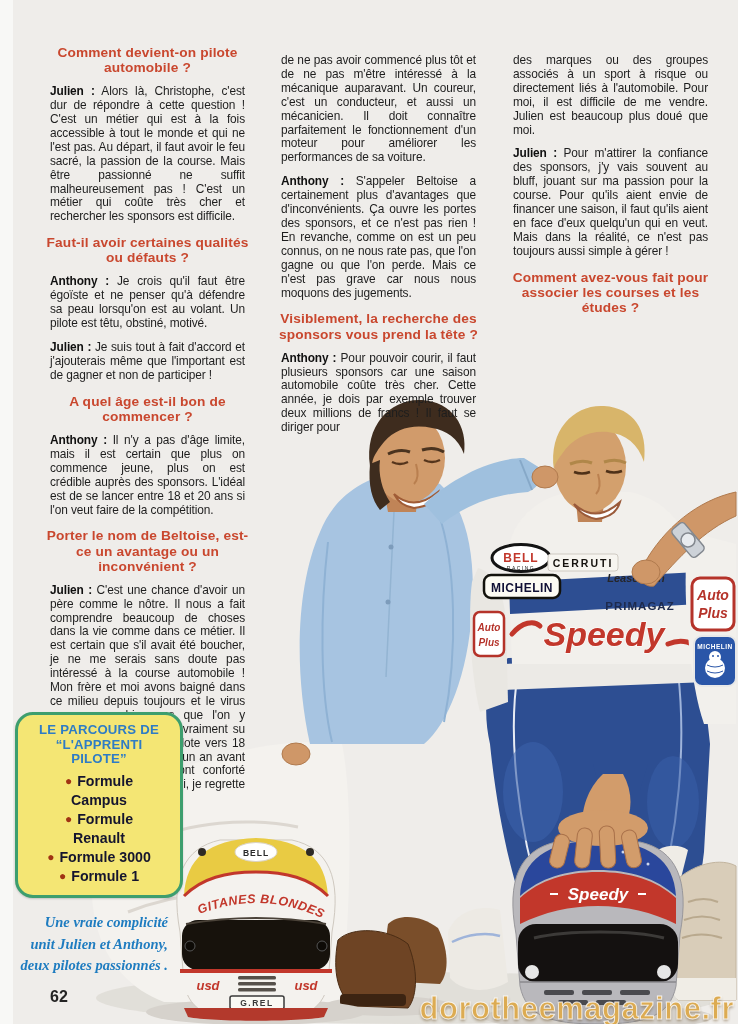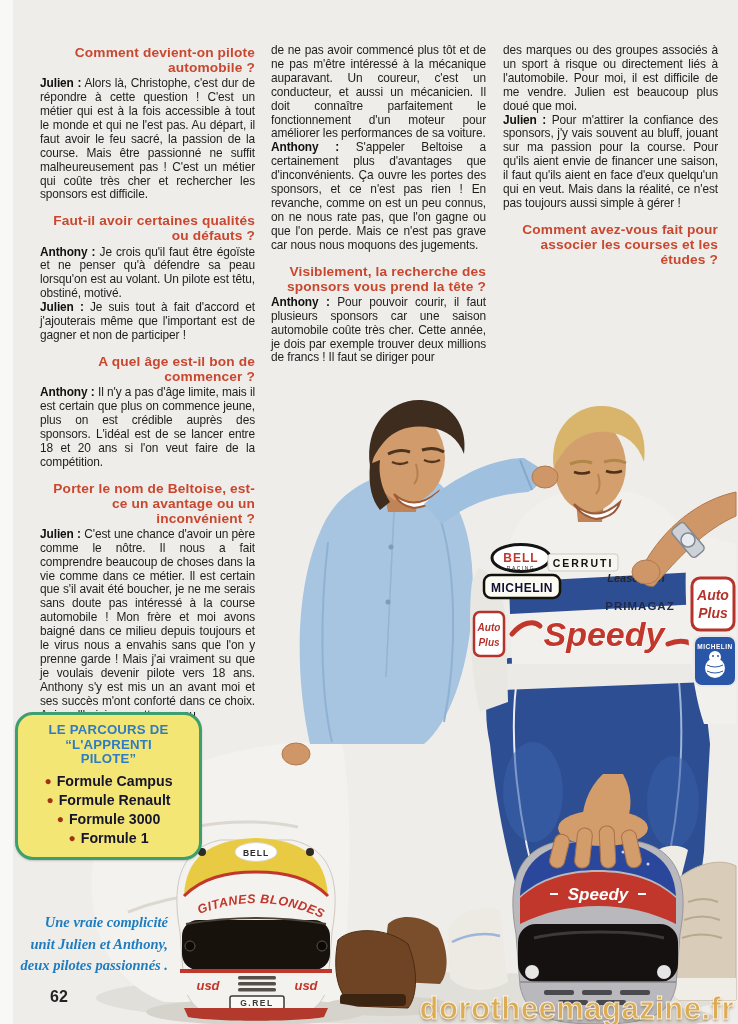--- a/index.html
+++ b/index.html
@@ -14,31 +14,31 @@
 
   
   .col {
     position:absolute; top:44px; width:215px;
     font-size:11.9px; line-height:13.9px; letter-spacing:-0.1px;
     color:#1e1e1e; text-align:justify; z-index:2;
   }
   #col1 { left:40px; }
   #col2 { left:271px; }
   #col3 { left:503px; }
-  .col p { margin:0; }
+  .col p { margin:10px; }
   .head {
     color:#c9472e; font-weight:bold; font-size:13.7px; line-height:15.1px;
-    margin:11px 0 2px; text-align:right; letter-spacing:0.15px;
+    margin:11px 0 2px; text-align:center; letter-spacing:0.15px;
   }
   .head.first { margin-top:1px; }
   .spk { font-weight:bold; color:#101010; }
 
   
   #box {
-    position:absolute; left:15px; top:712px; width:187px; z-index:3;
+    position:absolute; left:15px; top:712px; width:168px; z-index:3;
     background:#f4e674; border:3.5px solid #3d9e6e; border-radius:18px;
     padding:8px 19px 9px; text-align:center;
     box-shadow:0 1px 2px rgba(0,0,0,.18);
   }
   .box-title { color:#2e7cc5; font-weight:bold; font-size:13.2px;
     line-height:14.6px; letter-spacing:.2px; }
   #box ul { margin:5px 0 0; padding:0; list-style:none; }
   #box li { font-weight:bold; font-size:14.2px; line-height:19px; color:#15152e;text-align:center; }
   #box .bullet { color:#a03313; margin-right:5px; font-size:12px; vertical-align:1px; }
 

